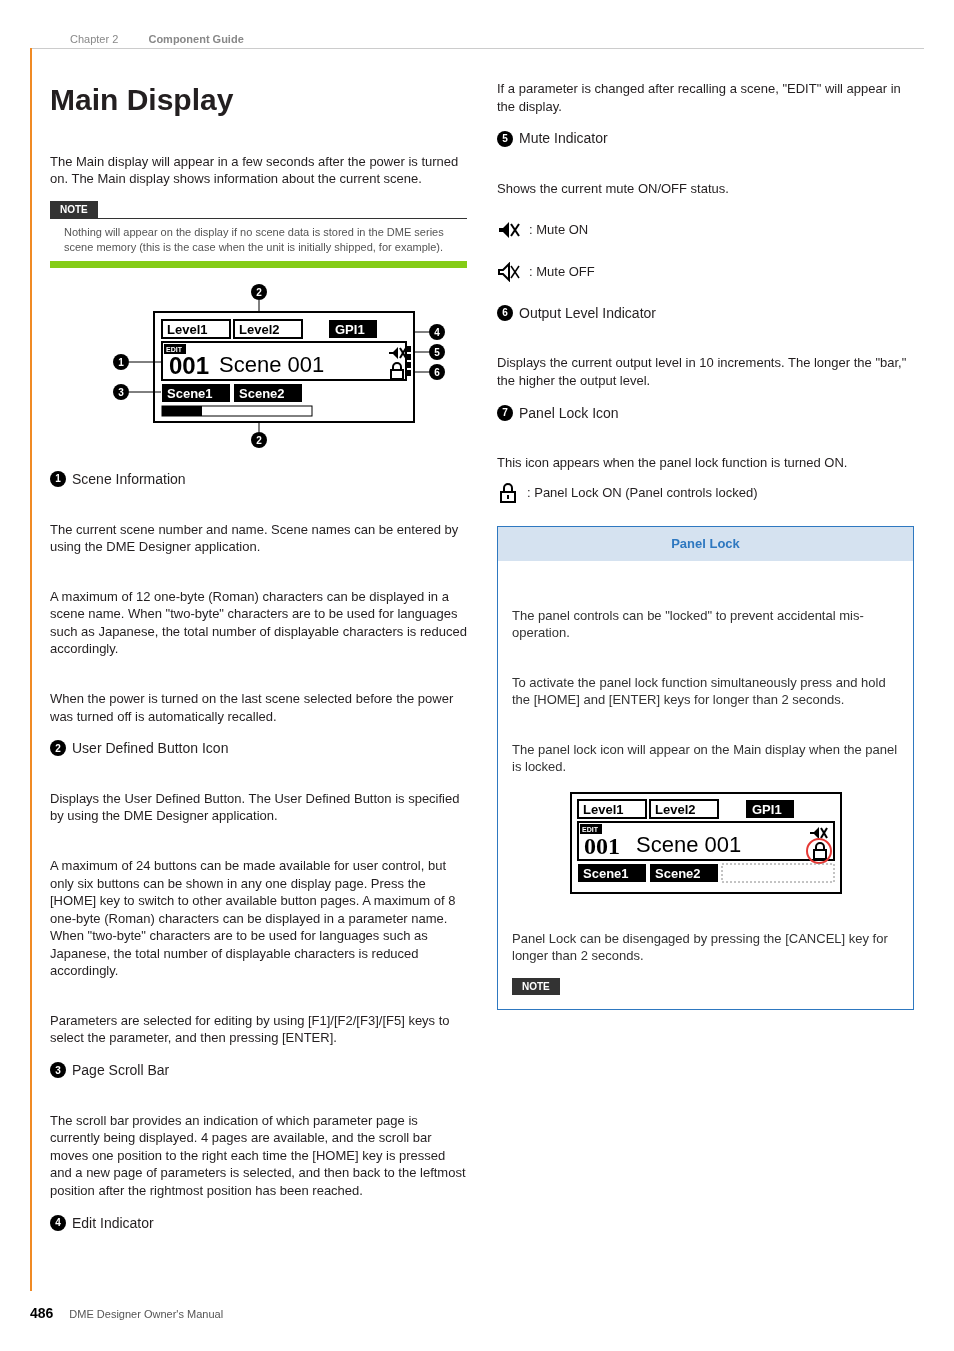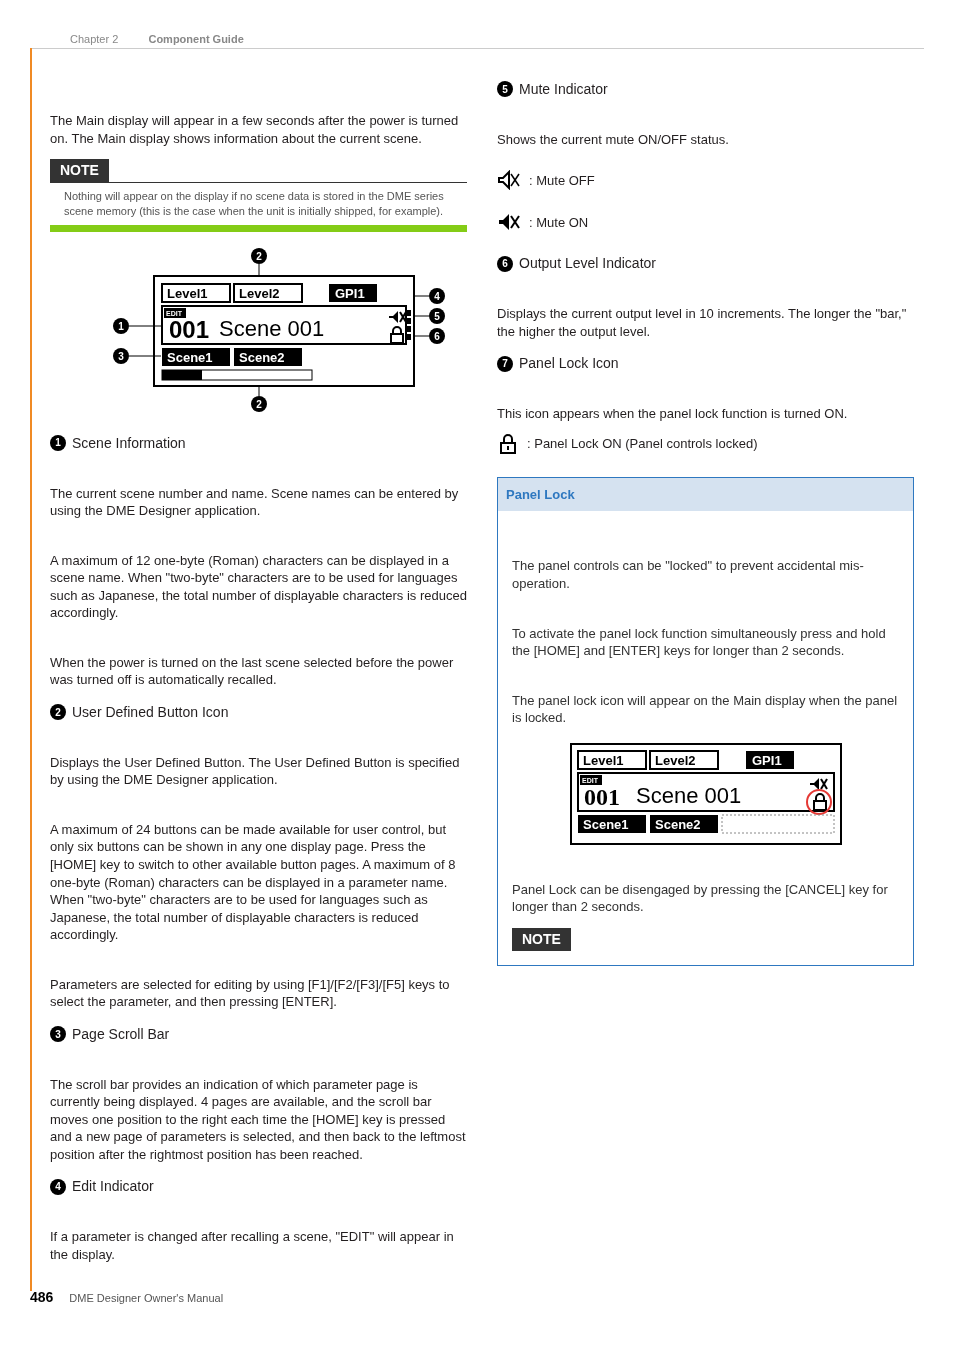--- a/index.html
+++ b/index.html
@@ -50,21 +50,21 @@
     font-weight: 900;
     font-family: Arial Black, Arial, sans-serif;
     margin-bottom: 12px;
   }
   .para { margin-bottom: 8px; margin-top: 32px; }
   .note-box { margin-top: 12px; margin-bottom: 14px; }
   .note-label {
     display: inline-block;
     background: #333;
     color: #fff;
-    font-size: 14px;
+    font-size: 10px;
     font-weight: bold;
     padding: 2px 10px;
   }
   .note-body {
     border-top: 1px solid #333;
     border-bottom: 7px solid #84cc16;
     padding: 6px 0 6px 14px;
     font-size: 11px;
     color: #555;
   }
@@ -94,31 +94,32 @@
     gap: 8px;
     margin: 22px 0;
   }
   .panel-box {
     border: 1px solid #2e78c0;
     margin-top: 20px;
     break-inside: avoid;
   }
   .panel-box-header {
     background: #d5e2f0;
+    text-align: center;
     color: #2e78c0;
     font-weight: bold;
     padding: 8px;
     font-size: 13px;
   }
   .panel-box-body { padding: 14px; color:#333; }
   .lcd-img { margin: 12px auto; display:block; }
   .link { color: #2e78c0; }
   .footer {
     position: absolute;
-    bottom: 44px;
+    bottom: 28px;
     left: 30px;
     right: 30px;
     font-size: 11px;
     color: #555;
     display: flex;
     align-items: baseline;
     gap: 16px;
   }
   .page-num { font-size: 14px; font-weight: bold; color:#000; }
   .avoid-break { break-inside: avoid; }
@@ -128,20 +129,21 @@
 
 <div class="breadcrumb">
   <span>Chapter 2</span>
   &nbsp;<span class="bold">Component Guide</span>
 </div>
 <div class="top-rule"></div>
 <div class="left-bar"></div>
 
 <div class="page-content">
 
+  <h1>Main Display</h1>
 
   <p class="para">The Main display will appear in a few seconds after the power is turned on. The Main display shows information about the current scene.</p>
 
   <div class="note-box avoid-break">
     <span class="note-label">NOTE</span>
     <div class="note-body">Nothing will appear on the display if no scene data is stored in the DME series scene memory (this is the case when the unit is initially shipped, for example).</div>
   </div>
 
   <div class="avoid-break" style="position:relative; width:380px; height:170px; margin:10px auto 18px;">
     <svg width="380" height="170" viewBox="0 0 380 170">
@@ -241,33 +243,33 @@
   </div>
   <p class="para">If a parameter is changed after recalling a scene, "EDIT" will appear in the display.</p>
 
   <div class="item-heading">
     <span class="num-badge">5</span>
     <span class="item-title">Mute Indicator</span>
   </div>
   <p class="para">Shows the current mute ON/OFF status.</p>
   <div class="icon-line avoid-break">
     <svg width="24" height="20">
+        <path d="M2 8 L6 8 L12 2 L12 18 L6 12 L2 12 Z" fill="#000"></path>
+        <line x1="14" y1="4" x2="22" y2="16" stroke="#000" stroke-width="2"></line>
+        <line x1="22" y1="4" x2="14" y2="16" stroke="#000" stroke-width="2"></line>
+      </svg>
+    <span>: Mute ON</span>
+  </div>
+  <div class="icon-line avoid-break">
+    <svg width="24" height="20">
         <path d="M2 8 L6 8 L12 2 L12 18 L6 12 L2 12 Z" fill="none" stroke="#000" stroke-width="2"></path>
         <line x1="14" y1="4" x2="22" y2="16" stroke="#000" stroke-width="1.5"></line>
         <line x1="22" y1="4" x2="14" y2="16" stroke="#000" stroke-width="1.5"></line>
       </svg>
     <span>: Mute OFF</span>
-  </div>
-  <div class="icon-line avoid-break">
-    <svg width="24" height="20">
-        <path d="M2 8 L6 8 L12 2 L12 18 L6 12 L2 12 Z" fill="#000"></path>
-        <line x1="14" y1="4" x2="22" y2="16" stroke="#000" stroke-width="2"></line>
-        <line x1="22" y1="4" x2="14" y2="16" stroke="#000" stroke-width="2"></line>
-      </svg>
-    <span>: Mute ON</span>
   </div>
 
   <div class="item-heading">
     <span class="num-badge">6</span>
     <span class="item-title">Output Level Indicator</span>
   </div>
   <p class="para">Displays the current output level in 10 increments. The longer the "bar," the higher the output level.</p>
 
   <div class="item-heading">
     <span class="num-badge">7</span>

